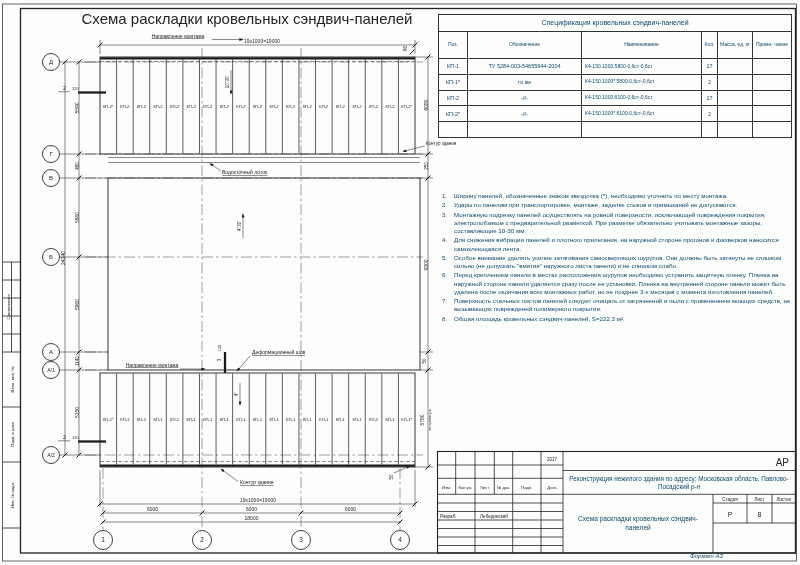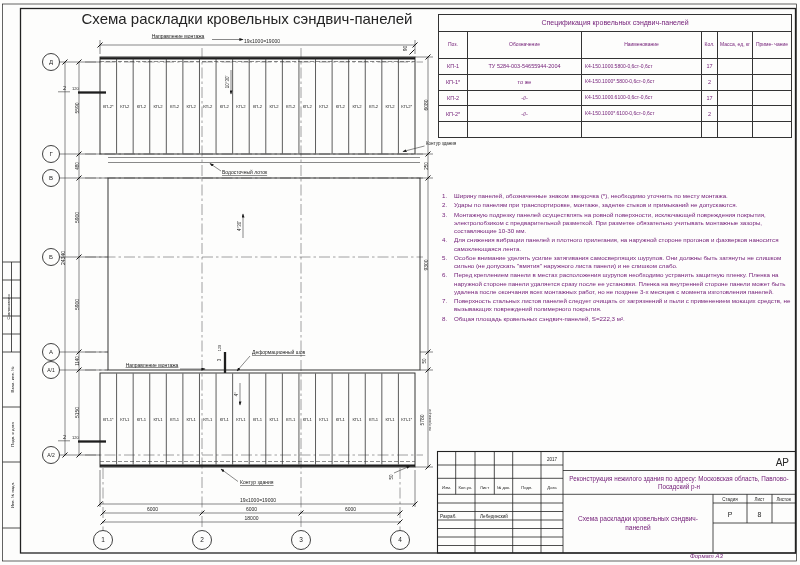--- a/index.html
+++ b/index.html
@@ -1,17 +1,17 @@
 <!DOCTYPE html>
 <html><head>
 <meta charset="utf-8">
 <style>
   html,body{margin:0;padding:0;background:#ffffff;}
   .sheet{position:relative;width:800px;height:565px;background:#fdfdfc;
-         font-family:"Liberation Sans", sans-serif;color:#701a75;overflow:hidden;}
+         font-family:"Liberation Sans", sans-serif;color:#0c4a6e;overflow:hidden;}
   svg{position:absolute;left:0;top:0;}
   svg text{fill:#242424;font-family:"Liberation Sans", sans-serif;}
   .t38{font-size:3.8px}.t4{font-size:4px}.t42{font-size:4.2px}.t45{font-size:4.5px}
   .t46{font-size:4.6px}.t5{font-size:5px}.t55{font-size:5.5px}.t6{font-size:6px}
   .t65{font-size:6.5px}.t7{font-size:7px}.t10{font-size:10px}.t15{font-size:15px}
   .ul{text-decoration:underline;}
   .thin{stroke:#3a3a3a;stroke-width:.6;fill:none}
   .med{stroke:#2b2b2b;stroke-width:.95;fill:none}
   .thick{stroke:#1d1d1d;stroke-width:2.3;fill:none}
   .pline{stroke:#333;stroke-width:.8}

